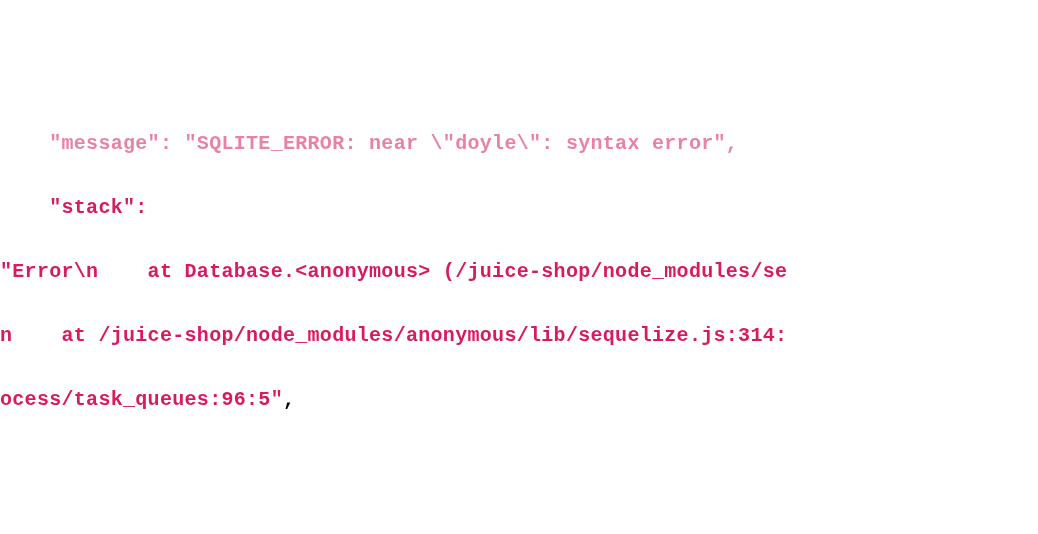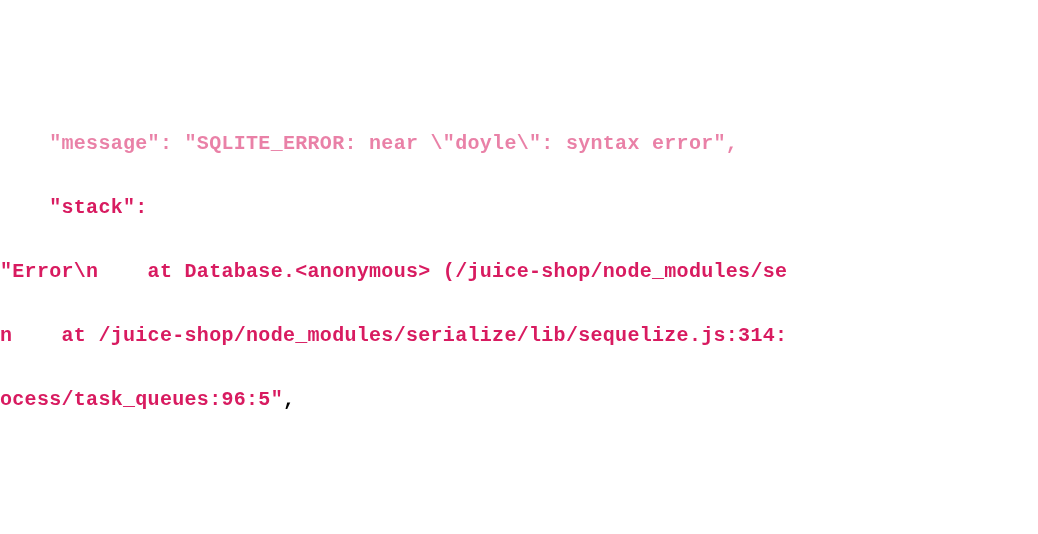--- a/index.html
+++ b/index.html
@@ -23,21 +23,21 @@
   .line { display: block; }
 </style>
 </head>
 <body>
 
 
 
 <div><span class="line faded"><span class="key">    "message": "SQLITE_ERROR: near \"doyle\": syntax error",</span></span>
 <span class="line">    <span class="key">"stack"</span><span class="punct">:</span></span>
 <span class="line"><span class="str">"Error\n    at Database.&lt;anonymous&gt; (/juice-shop/node_modules/se</span></span>
-<span class="line"><span class="str">n    at /juice-shop/node_modules/serialize/lib/sequelize.js:314:</span></span>
+<span class="line"><span class="str">n    at /juice-shop/node_modules/anonymous/lib/sequelize.js:314:</span></span>
 <span class="line"><span class="str">ocess/task_queues:96:5"</span><span class="comma">,</span></span>
 
 
 
 
 
 
 
 
 </div>

